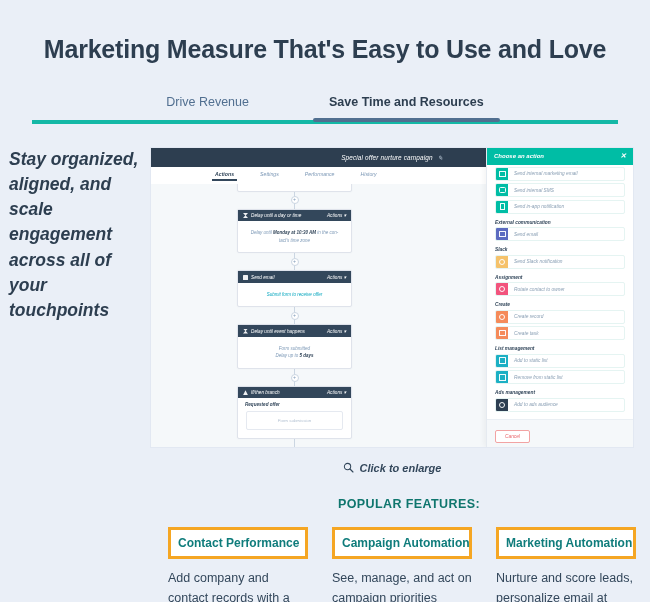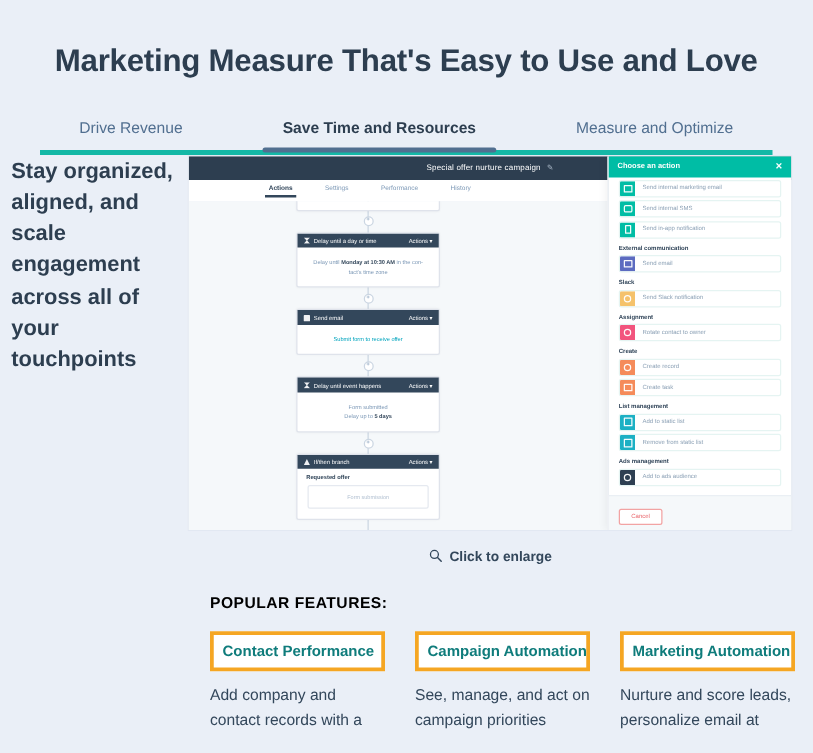--- a/index.html
+++ b/index.html
@@ -59,20 +59,22 @@
     right: 24px;
     bottom: -2px;
     height: 4px;
     border-radius: 2px;
     background: #516f90;
   }
 
   
   .content-row {
     display: flex;
+    margin-top: 23px;
+    font-style: italic;
   }
   .left-copy {
     width: 150px;
     padding-left: 9px;
     box-sizing: border-box;
     font-size: 17.5px;
     font-weight: bold;
     line-height: 1.44;
     color: #2d3e50;
   }
@@ -325,22 +327,23 @@
   
   .features {
     margin-top: 22px;
     padding-left: 168px;
     padding-right: 0px;
   }
   .features-title {
     font-size: 12.5px;
     font-weight: bold;
     letter-spacing: 0.4px;
-    color: #000000;
+    color: #0f766e;
     margin-bottom: 16px;
+    text-align: center;
   }
   .feature-cols {
     display: flex;
     gap: 24px;
   }
   .feature-col { width: 140px; flex: 0 0 auto; }
   .feature-chip {
     border: 3px solid #f5a623;
     background: #ffffff;
     color: #0f7c7b;
@@ -362,23 +365,20 @@
 <body>
 
 <h1 class="page-title">Marketing Measure That's Easy to Use and Love</h1>
 
 <div class="tabs">
   <div class="tab">
     <span>Drive Revenue</span>
   </div>
   <div class="tab active">
     <span>Save Time and Resources</span>
-  </div>
-  <div class="tab">
-    <span>Measure and Optimize</span>
   </div>
 </div>
 
 <div class="content-row">
 
   <div class="left-copy">Stay organized, aligned, and scale engagement across all of your touchpoints</div>
 
   <div class="shot-wrap">
     <div class="shot">
 

